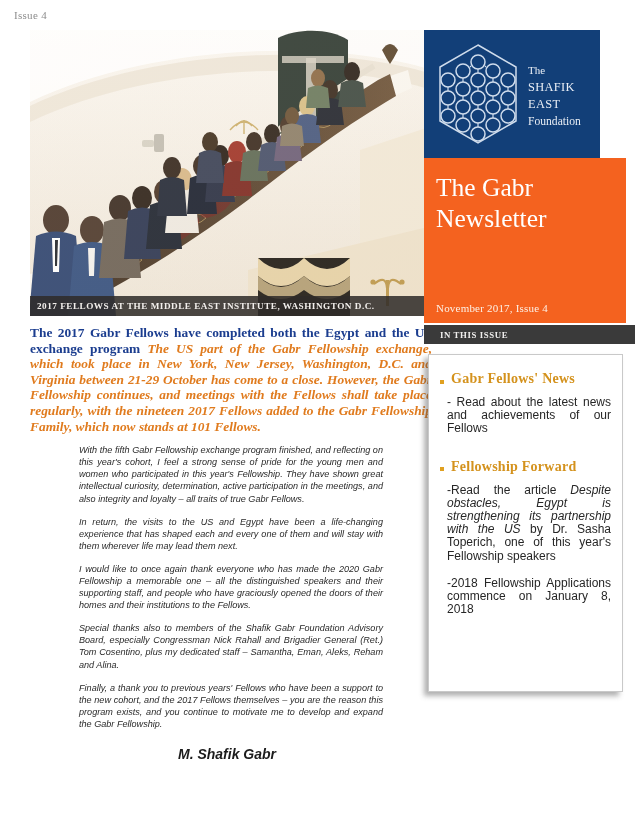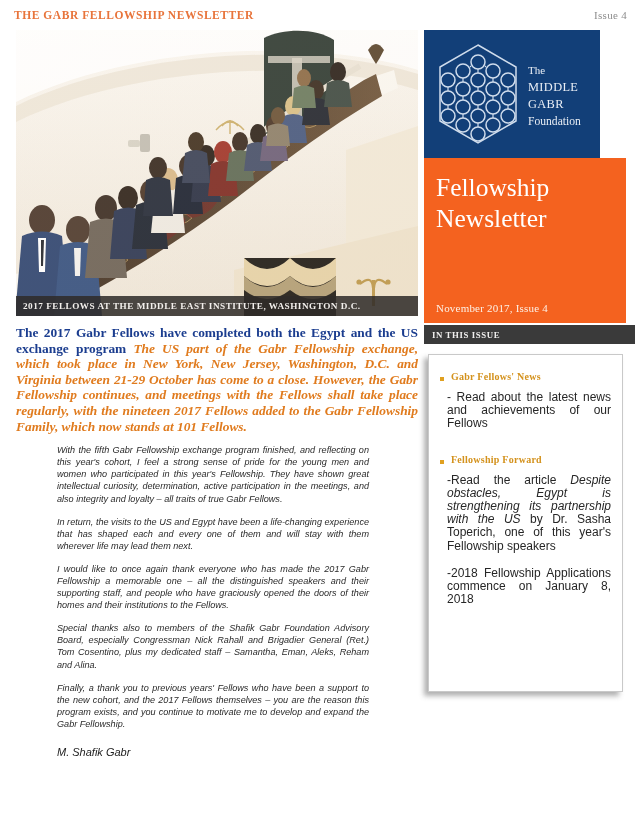--- a/index.html
+++ b/index.html
@@ -21,21 +21,21 @@
     font-family: "Liberation Serif", serif;
     font-size: 11.5px; font-weight: 700; letter-spacing: .55px;
     color:#e8743b; text-transform: uppercase;
   }
   .masthead-issue {
     font-family: "Liberation Serif", serif;
     font-size: 11px; color:#8d8d8d; letter-spacing:.3px;
   }
 
   
-  .left-col { position:absolute; left:16px; top:30px; width:402px; }
+  .left-col { position:absolute; left:30px; top:30px; width:402px; }
 
   .photo-wrap { position:relative; width:402px; height:286px; overflow:hidden; background:#cbbba6; }
   .photo { position:absolute; inset:0; }
 
   .caption-bar {
     position:absolute; left:0; bottom:0; width:402px; height:20px;
     background: rgba(46,43,41,.86);
     display:flex; align-items:center; padding-left:7px;
   }
   .caption-bar span{
@@ -54,25 +54,26 @@
   .lede .blue { color:#1b3d8f; }
   .lede .orange { color:#e07b1e; font-style: italic; }
 
   .body-block { margin-top: 10px; margin-left: 41px; width: 312px; }
   .body-block p {
     font-family:"Liberation Sans", sans-serif;
     font-size: 9.1px; line-height: 12.1px;
     font-style: italic; color:#2a2a2a;
     text-align: justify;
     margin-bottom: 11px;
+    margin-left: 8px;
   }
   .signature {
     font-family:"Liberation Sans", sans-serif;
-    font-size: 11px; font-style: italic; font-weight:400;
-    color:#1c1c1c; text-align: left; margin-top: 16px;
+    font-size: 14px; font-style: italic; font-weight:700;
+    color:#1c1c1c; text-align: center; margin-top: 16px;
   }
 
   
   .right-col { position:absolute; left:424px; top:30px; width:202px; }
 
   .logo-box {
     position:relative; width:176px; height:128px; background:#123f78;
     overflow:hidden;
   }
   .logo-mark { position:absolute; left:10px; top:12px; width:88px; height:104px; }
@@ -93,38 +94,38 @@
     font-size: 25.5px; line-height: 31px; color:#ffffff; font-weight:400;
   }
   .title-box .date {
     position:absolute; left:12px; bottom:9px;
     font-family:"Liberation Serif", serif;
     font-size: 11px; color:#fdf0e6; letter-spacing:.2px;
   }
 
   .inthis-bar {
     width:211px; height:19px; background:#3a3a3a;
-    display:flex; align-items:center; padding-left:8px; margin-top:2px;
+    display:flex; align-items:center; padding-left:16px; margin-top:2px;
   }
   .inthis-bar span {
     font-family:"Liberation Serif", serif;
     font-size:8.8px; font-weight:700; letter-spacing:.6px; color:#f0efee;
     text-transform: uppercase;
   }
 
   .issue-card {
     margin-top: 10px; margin-left: 4px;
     width: 195px; min-height: 338px;
     background:#ffffff; border:1px solid #c9c9c9;
     box-shadow: -4px 4px 5px rgba(70,70,70,.42);
     padding: 16px 11px 10px 11px;
   }
   .issue-head {
     font-family:"Liberation Serif", serif;
-    font-size:10px; font-weight:700; color:#d4921d; letter-spacing:.25px;
+    font-size:14px; font-weight:700; color:#d4921d; letter-spacing:.25px;
     display:flex; align-items:center; margin-bottom:9px;
   }
   .bullet-sq {
     display:inline-block; width:4px; height:4px; background:#e0a020;
     margin-right:7px; margin-top:5px; flex:0 0 auto;
   }
   .issue-body {
     font-family:"Liberation Sans", sans-serif;
     font-size:12px; line-height:13.2px; color:#262626;
     text-align: justify; margin: 0 0 14px 7px;
@@ -132,21 +133,20 @@
   .issue-body.last { margin-bottom: 1px; }
   .issue-body i { font-style: italic; }
   .gap-14 { height: 9px; }
 </style>
 </head>
 <body>
 
 <div class="page">
 
   <div class="masthead">
-    <div class="masthead-title">THE GABR FELLOWSHIP NEWSLETTER</div>
     <div class="masthead-issue">Issue 4</div>
   </div>
 
   <div class="left-col">
 
     <div class="photo-wrap">
       <svg class="photo" viewBox="0 0 402 286" preserveAspectRatio="xMidYMid slice">
         <defs>
           <linearGradient id="wall" x1="0" y1="0" x2="0" y2="1">
             <stop offset="0" stop-color="#fbf7f1"></stop>
@@ -295,21 +295,21 @@
     </div>
 
     <div class="lede">
       <span class="blue">The 2017 Gabr Fellows have completed both the Egypt and the US exchange program</span>
       <span class="orange">The US part of the Gabr Fellowship exchange, which took place in New York, New Jersey, Washington, D.C. and Virginia between 21-29 October has come to a close. However, the Gabr Fellowship continues, and meetings with the Fellows shall take place regularly, with the nineteen 2017 Fellows added to the Gabr Fellowship Family, which now stands at 101 Fellows.</span>
     </div>
 
     <div class="body-block">
       <p>With the fifth Gabr Fellowship exchange program finished, and reflecting on this year's cohort, I feel a strong sense of pride for the young men and women who participated in this year's Fellowship. They have shown great intellectual curiosity, determination, active participation in the meetings, and also integrity and loyalty – all traits of true Gabr Fellows.</p>
       <p>In return, the visits to the US and Egypt have been a life-changing experience that has shaped each and every one of them and will stay with them wherever life may lead them next.</p>
-      <p>I would like to once again thank everyone who has made the 2017 Gabr Fellowship a memorable one – all the distinguished speakers and their supporting staff, and people who have graciously opened the doors of their homes and their institutions to the Fellows.</p>
+      <p>I would like to once again thank everyone who has made the 2020 Gabr Fellowship a memorable one – all the distinguished speakers and their supporting staff, and people who have graciously opened the doors of their homes and their institutions to the Fellows.</p>
       <p>Special thanks also to members of the Shafik Gabr Foundation Advisory Board, especially Congressman Nick Rahall and Brigadier General (Ret.) Tom Cosentino, plus my dedicated staff – Samantha, Eman, Aleks, Reham and Alina.</p>
       <p>Finally, a thank you to previous years' Fellows who have been a support to the new cohort, and the 2017 Fellows themselves – you are the reason this program exists, and you continue to motivate me to develop and expand the Gabr Fellowship.</p>
       <div class="signature">M. Shafik Gabr</div>
     </div>
   </div>
 
   <div class="right-col">
 
     <div class="logo-box">
       <svg class="logo-mark" viewBox="0 0 88 104">
@@ -351,27 +351,27 @@
             <path d="M29,72 L29,76"></path>
               <path d="M59,72 L59,76"></path>
             <path d="M44,81 L44,85"></path>
             <path d="M36,24 L37,25"></path>
               <path d="M51,24 L52,25"></path>
           </g>
         </g>
       </svg>
       <div class="logo-text">
         <div class="l1">The</div>
-        <div class="l2">MIDDLE GABR</div>
+        <div class="l2">SHAFIK EAST</div>
         <div class="l3">Foundation</div>
       </div>
     </div>
 
     <div class="title-box">
-      <div class="big">Fellowship</div>
+      <div class="big">The Gabr</div>
       <div class="big">Newsletter</div>
       <div class="date">November 2017, Issue 4</div>
     </div>
 
     <div class="inthis-bar">
       <span>IN THIS ISSUE</span>
     </div>
 
     <div class="issue-card">
 

